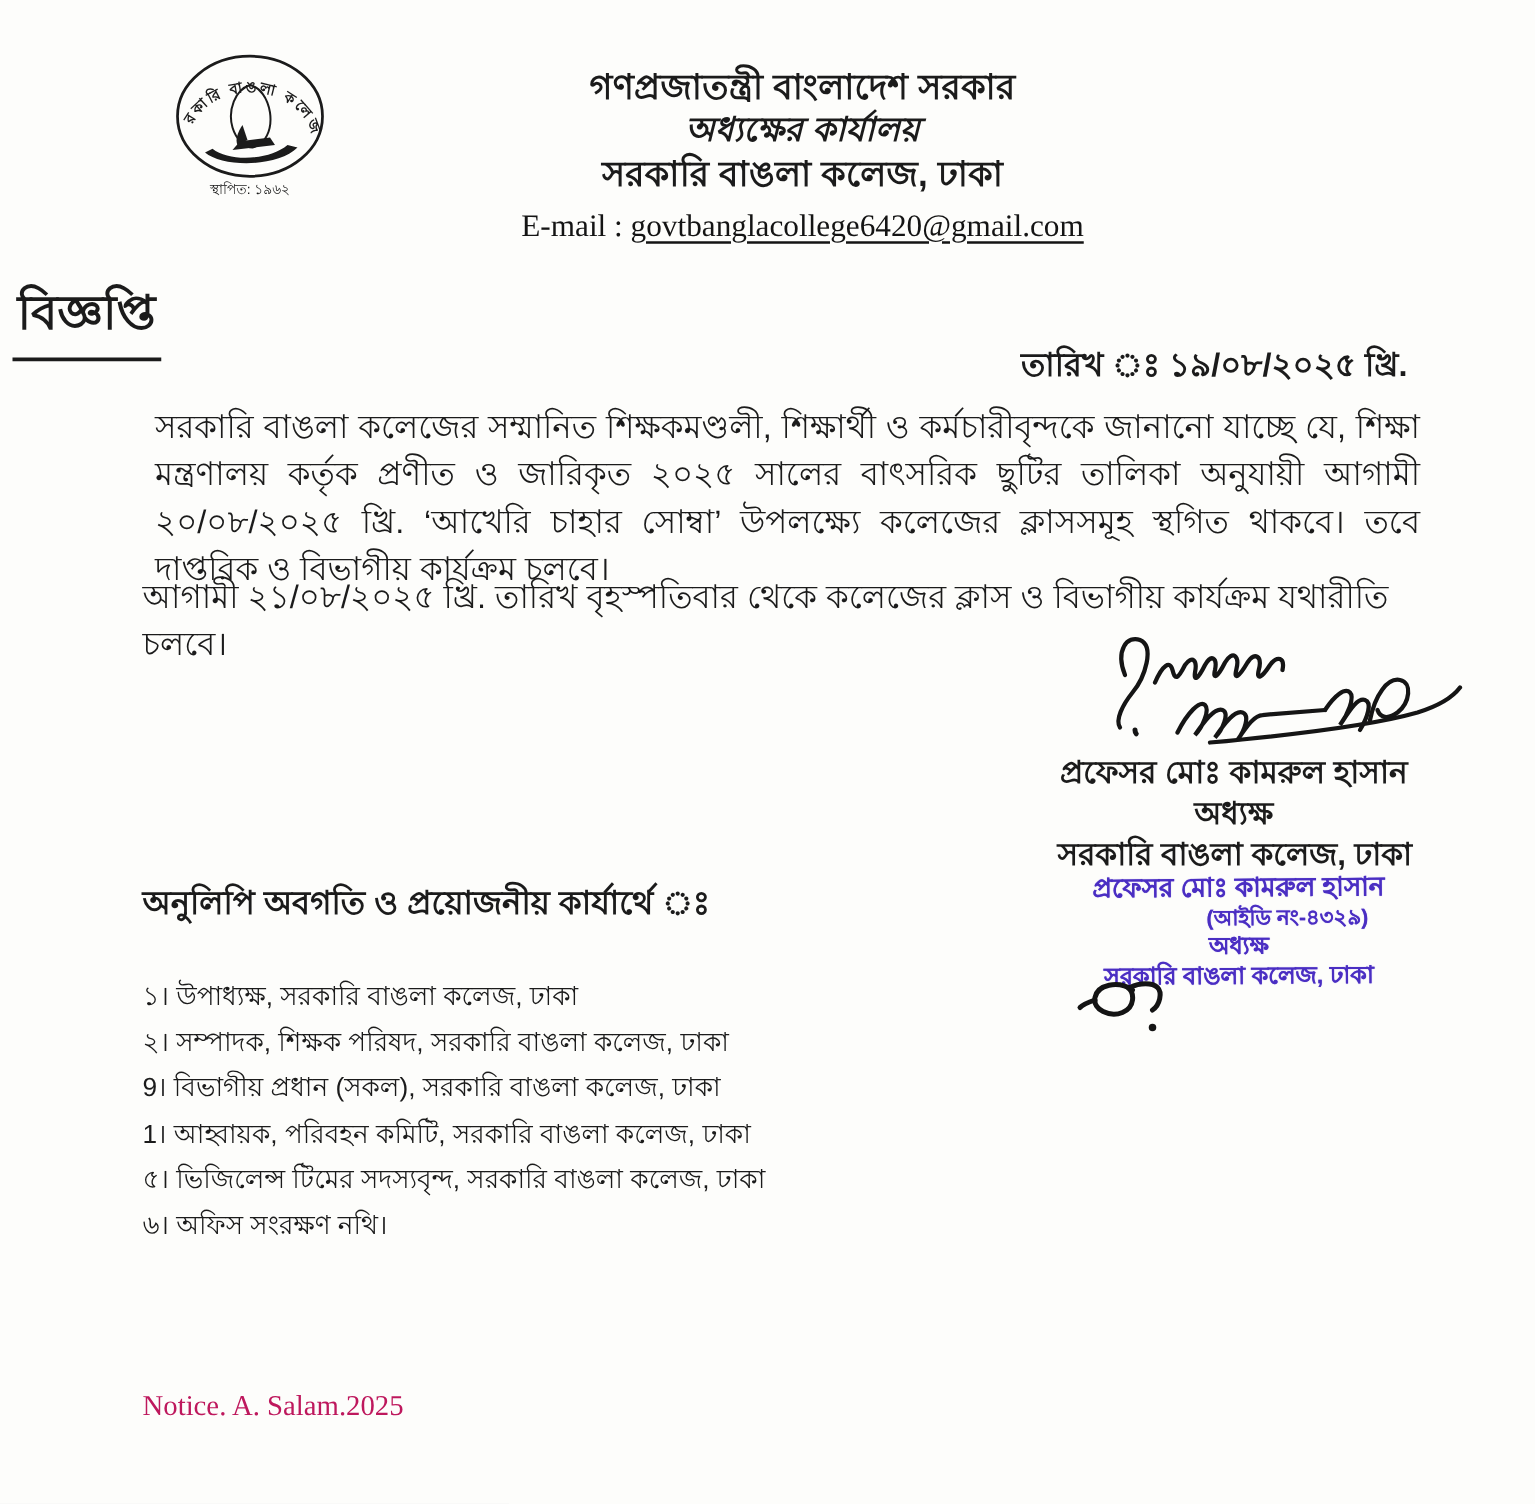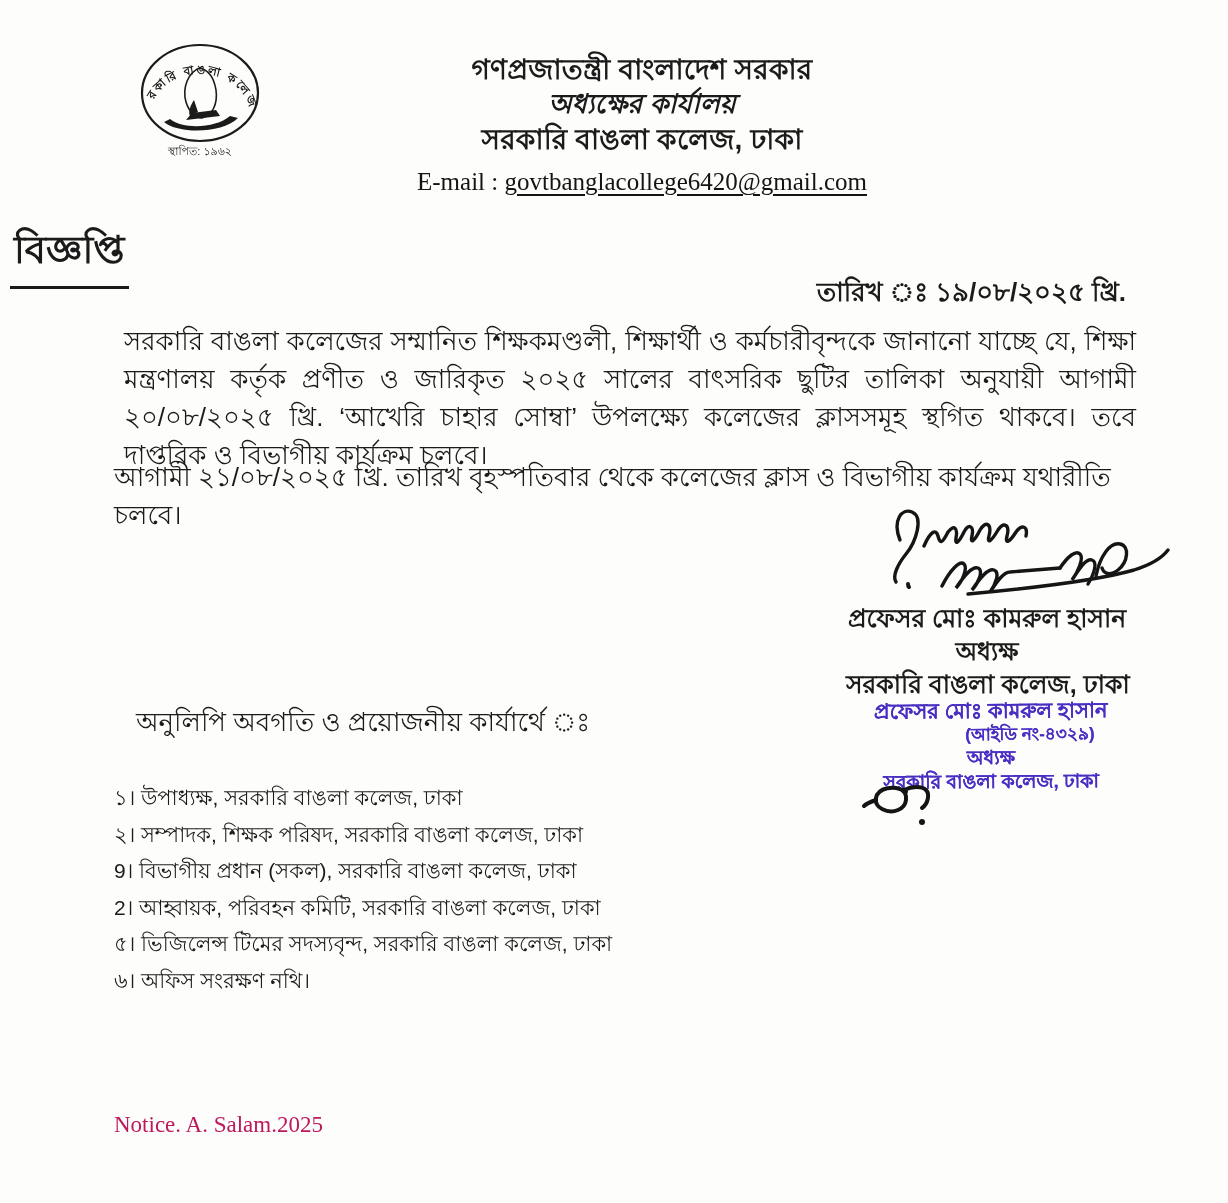--- a/index.html
+++ b/index.html
@@ -112,21 +112,21 @@
   .initial-art {
     position: absolute;
     left: 860px; top: 778px;
     width: 100px; height: 52px;
   }
   
   .copies {
     position: absolute;
     left: 114px; top: 702px;
   }
-  .copies-heading { font-size: 26px; font-weight: 400; text-align: center; }
+  .copies-heading { font-size: 26px; font-weight: 700; }
   .copies-list { margin-top: 34px; }
   .copy-item { font-size: 21px; line-height: 36.6px; }
   
   .footer-note {
     position: absolute;
     left: 114px; top: 1112px;
     font-family: "Liberation Serif", serif;
     font-size: 23px;
     color: #be185d;
   }
@@ -207,21 +207,21 @@
       <circle cx="62" cy="44" r="3" fill="#141414"></circle>
     </svg>
   </div>
 
   <div class="copies">
     <div class="copies-heading">অনুলিপি অবগতি ও প্রয়োজনীয় কার্যার্থে ঃ</div>
     <div class="copies-list">
       <div class="copy-item">১। উপাধ্যক্ষ, সরকারি বাঙলা কলেজ, ঢাকা</div>
       <div class="copy-item">২। সম্পাদক, শিক্ষক পরিষদ, সরকারি বাঙলা কলেজ, ঢাকা</div>
       <div class="copy-item">9। বিভাগীয় প্রধান (সকল), সরকারি বাঙলা কলেজ, ঢাকা</div>
-      <div class="copy-item">2। আহ্বায়ক, পরিবহন কমিটি, সরকারি বাঙলা কলেজ, ঢাকা</div>
+      <div class="copy-item">1। আহ্বায়ক, পরিবহন কমিটি, সরকারি বাঙলা কলেজ, ঢাকা</div>
       <div class="copy-item">৫। ভিজিলেন্স টিমের সদস্যবৃন্দ, সরকারি বাঙলা কলেজ, ঢাকা</div>
       <div class="copy-item">৬। অফিস সংরক্ষণ নথি।</div>
     </div>
   </div>
 
   <div class="footer-note">Notice. A. Salam.2025</div>
 
 </div>
 
 </body></html>

